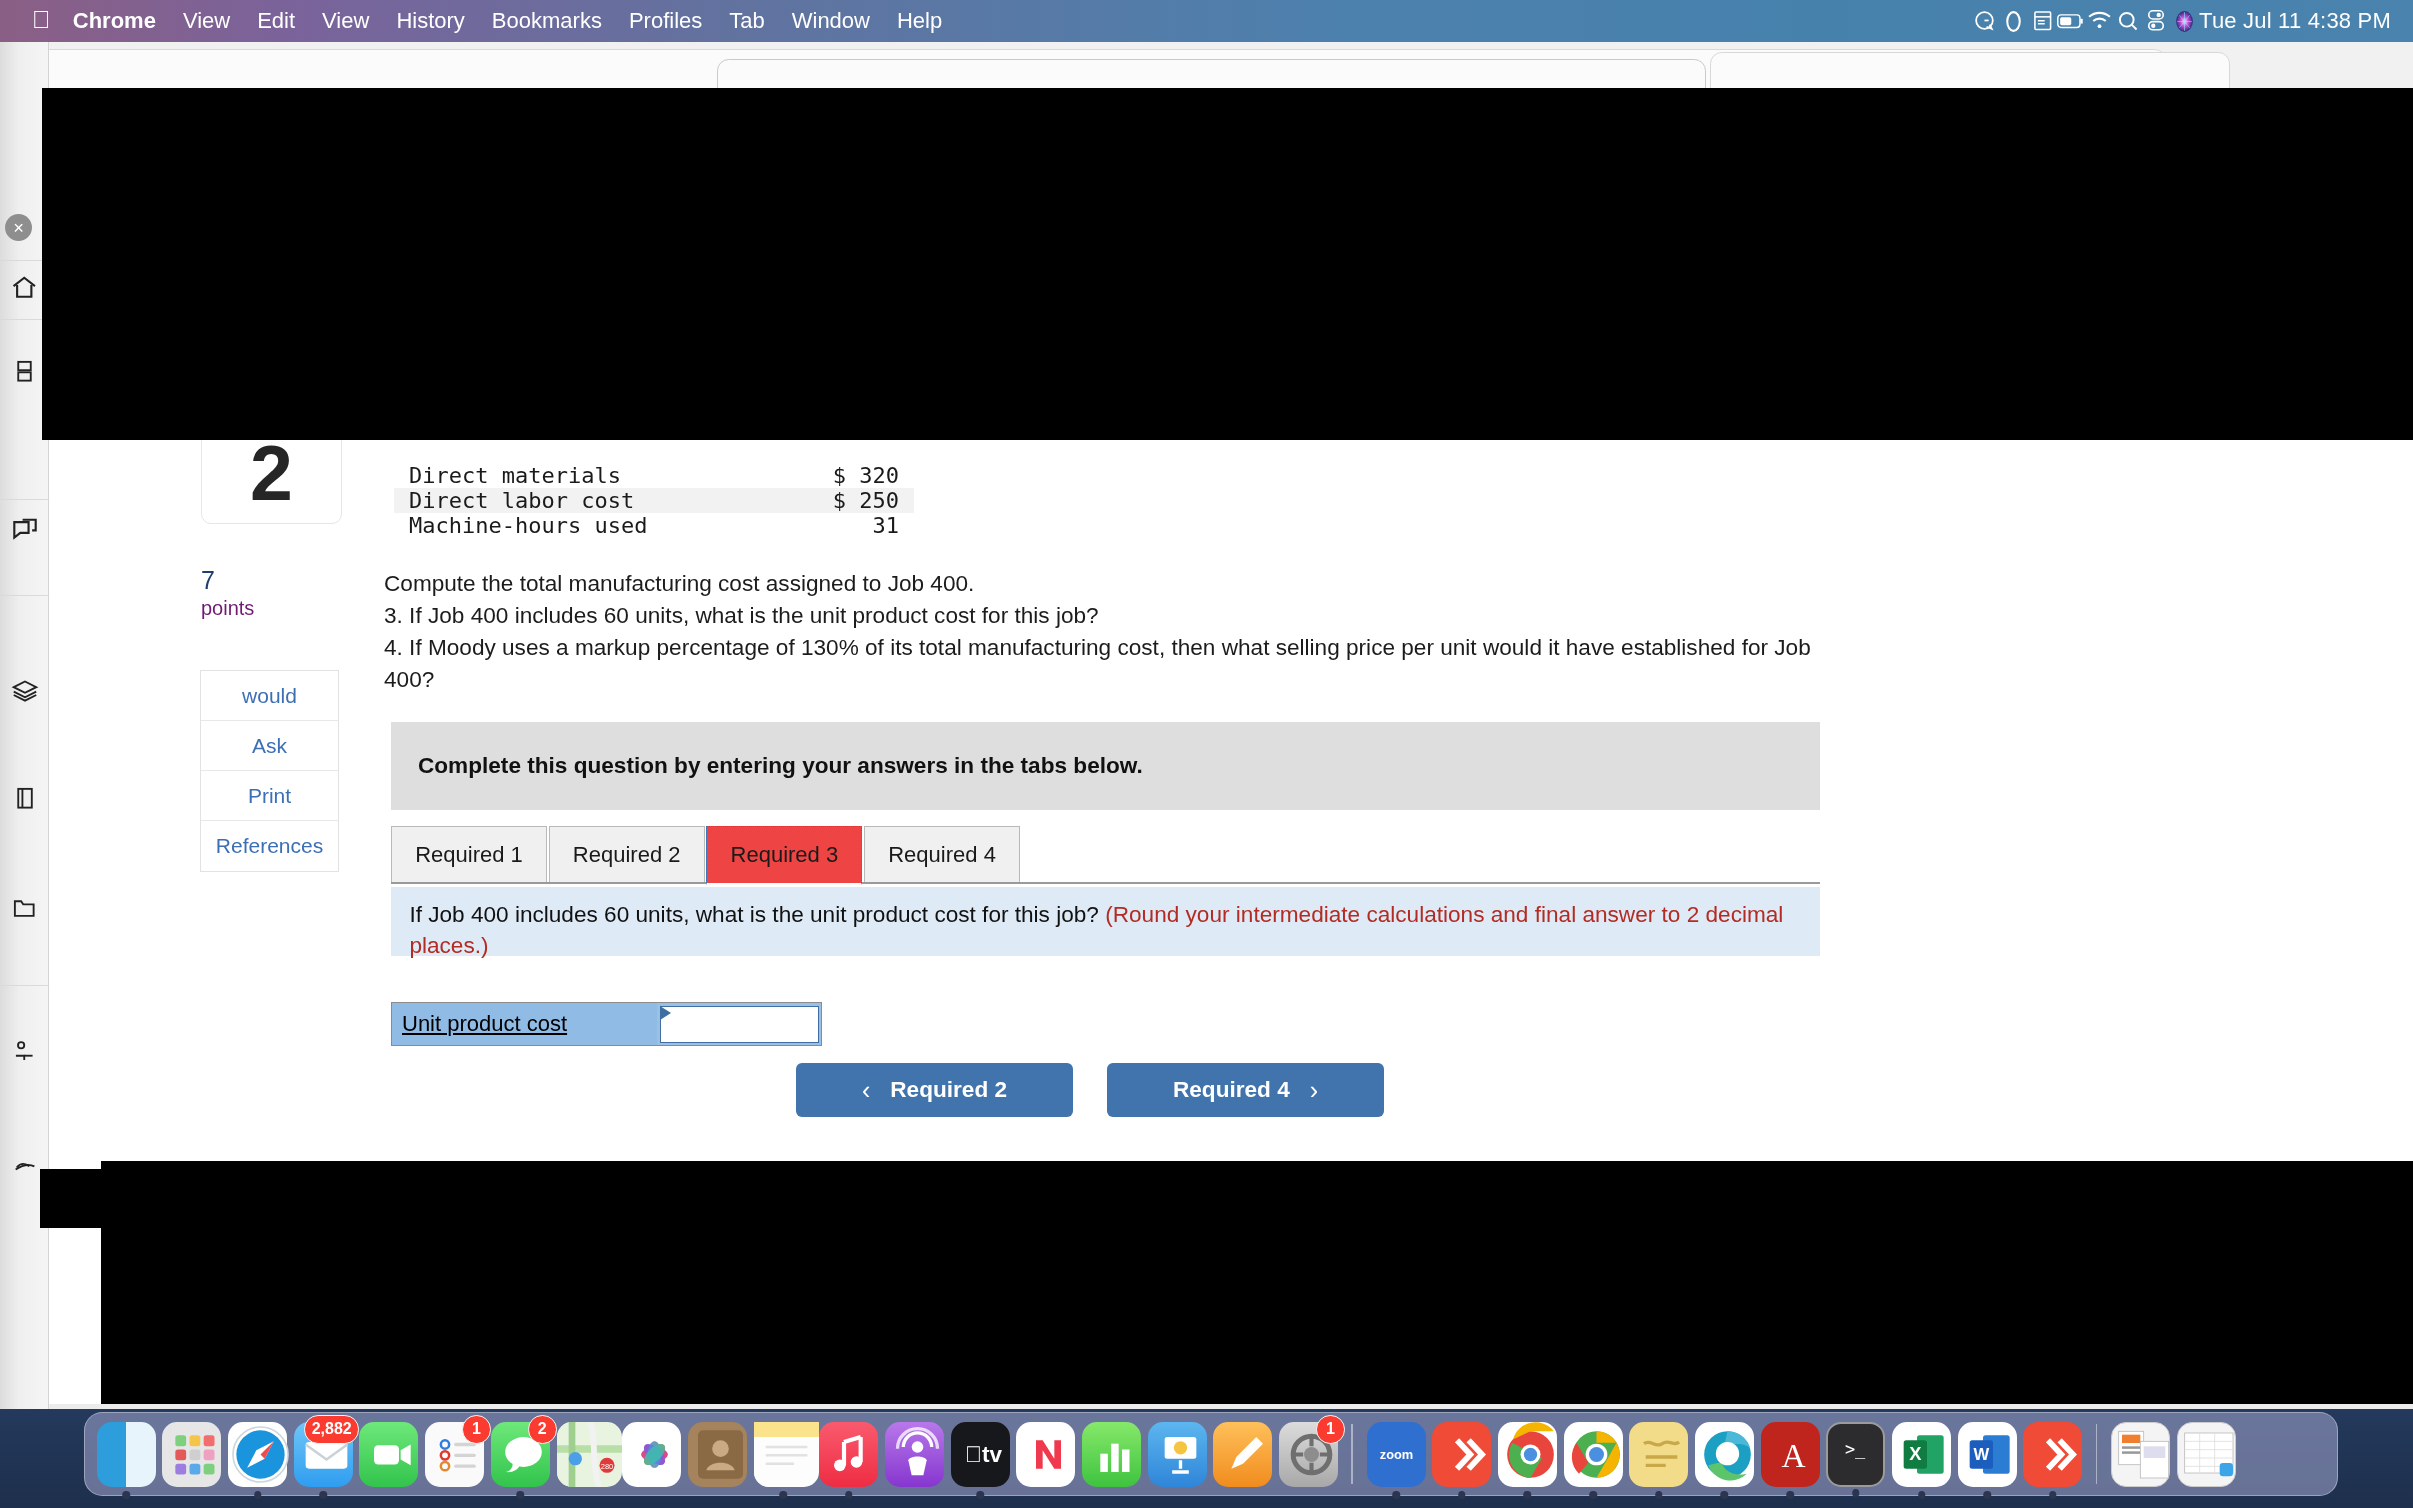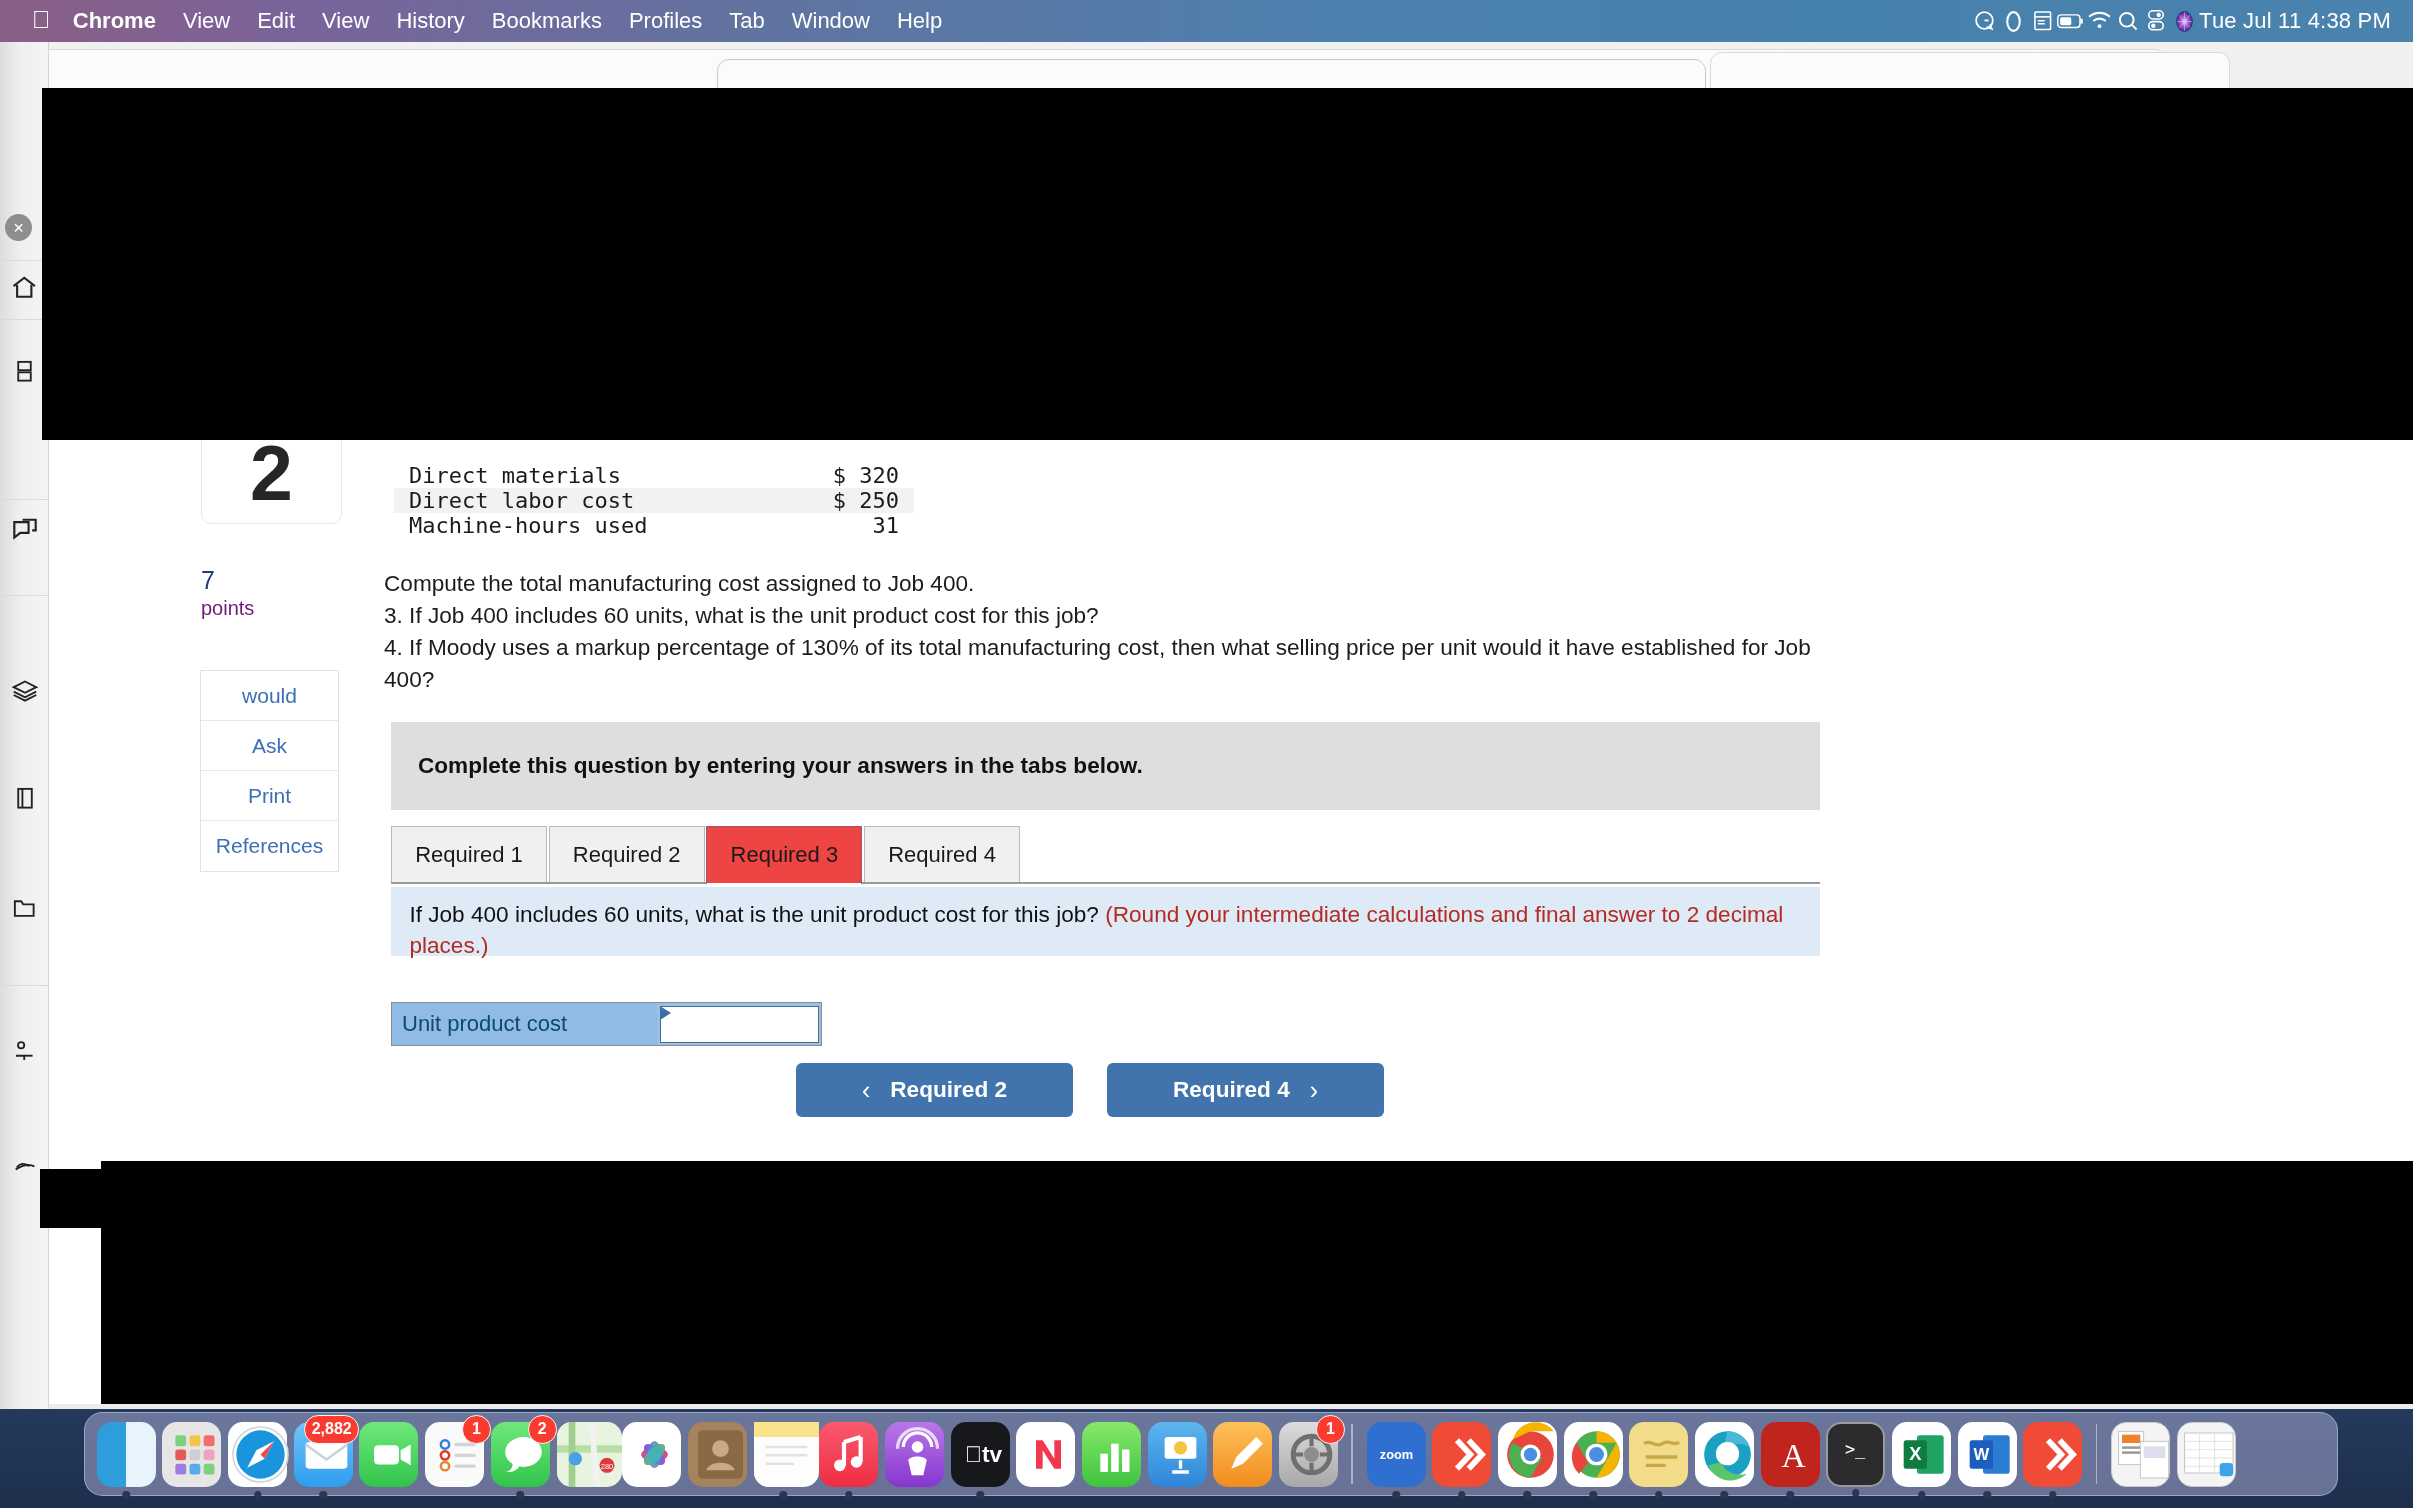--- a/index.html
+++ b/index.html
@@ -154,21 +154,21 @@
   .qpanel .hint{ color:#b32b22; }
 
   
   .ansrow{
     position:absolute; left:391px; top:1002px; height:44px; z-index:12;
     display:flex; align-items:stretch; border:1.7px solid #8b8b8b;
     background:#9bc0e4;
   }
   .ans-label{
     width:265px; background:#8fbbe4; display:flex; align-items:center;
-    padding-left:10px; font-size:22px; color:#0c4a6e;
+    padding-left:10px; font-size:22px; color:#000000;text-decoration:underline;
   }
   .ans-inputwrap{ position:relative; width:164px; display:flex; align-items:center; }
   .ans-input{
     width:159px; height:37px; margin-left:3.4px;
     border:1.7px solid #3f6fa3; background:#fff; font-size:22px;
     padding-left:10px; font-family:"Liberation Sans", sans-serif; outline:none;
   }
   .caret-flag{
     position:absolute; left:2.5px; top:2.5px; width:0; height:0;
     border-left:11.7px solid #3d6ea4; border-top:7.5px solid transparent; border-bottom:7.5px solid transparent;

